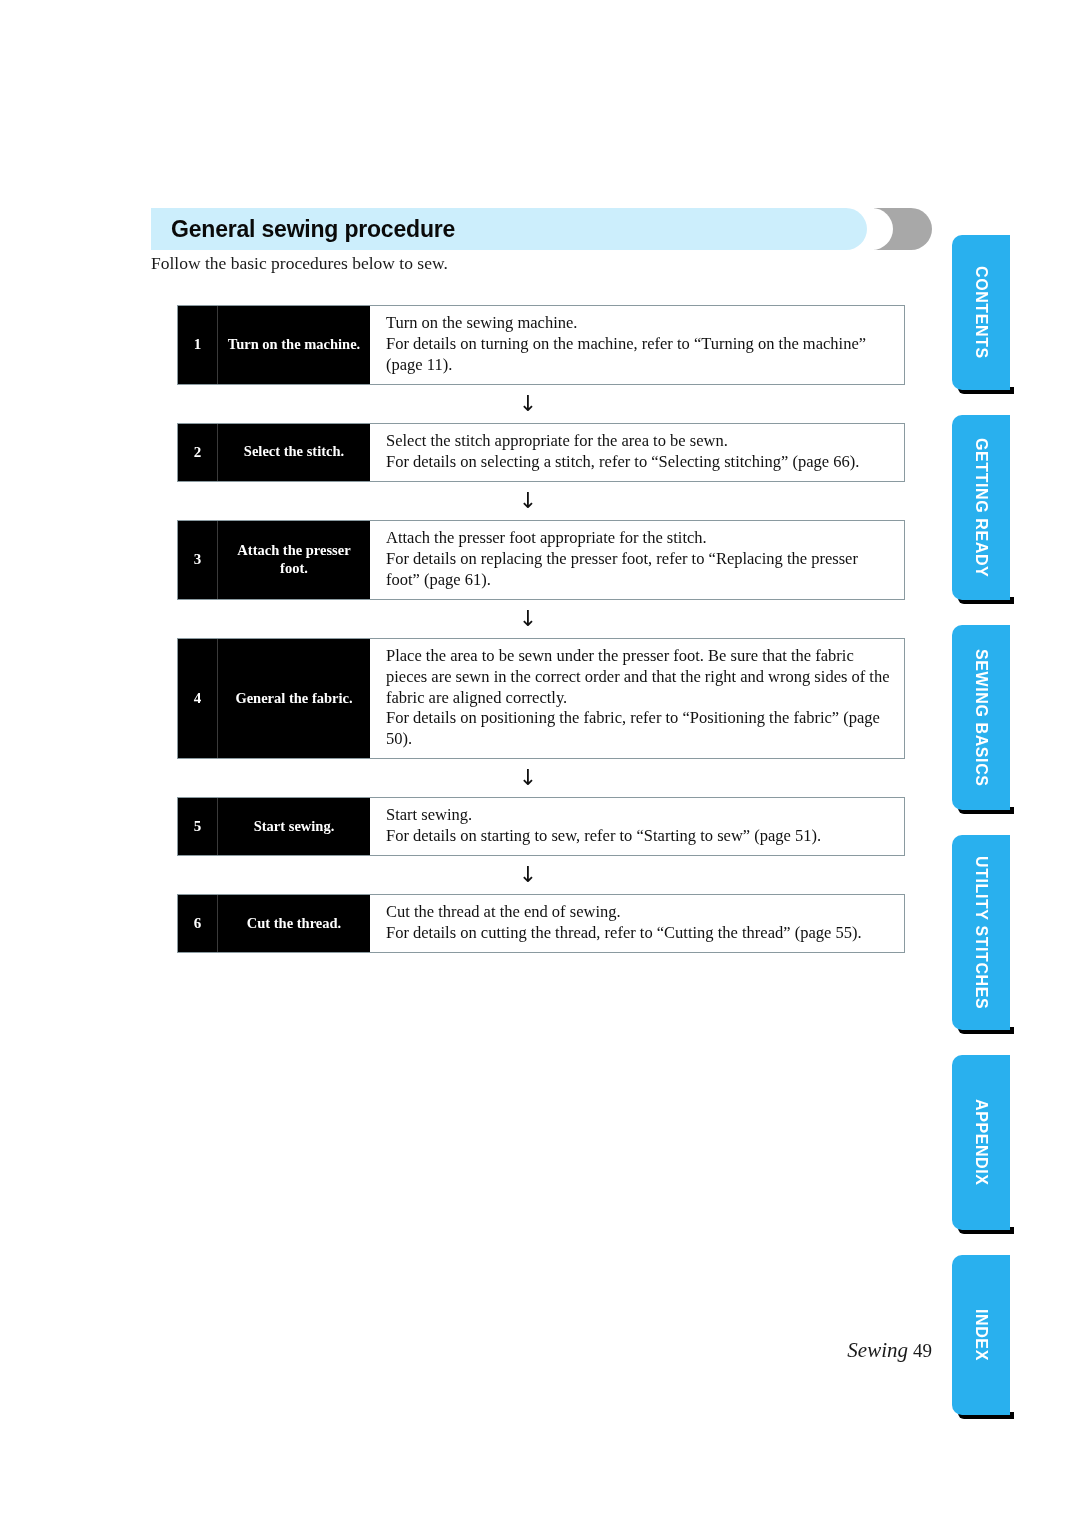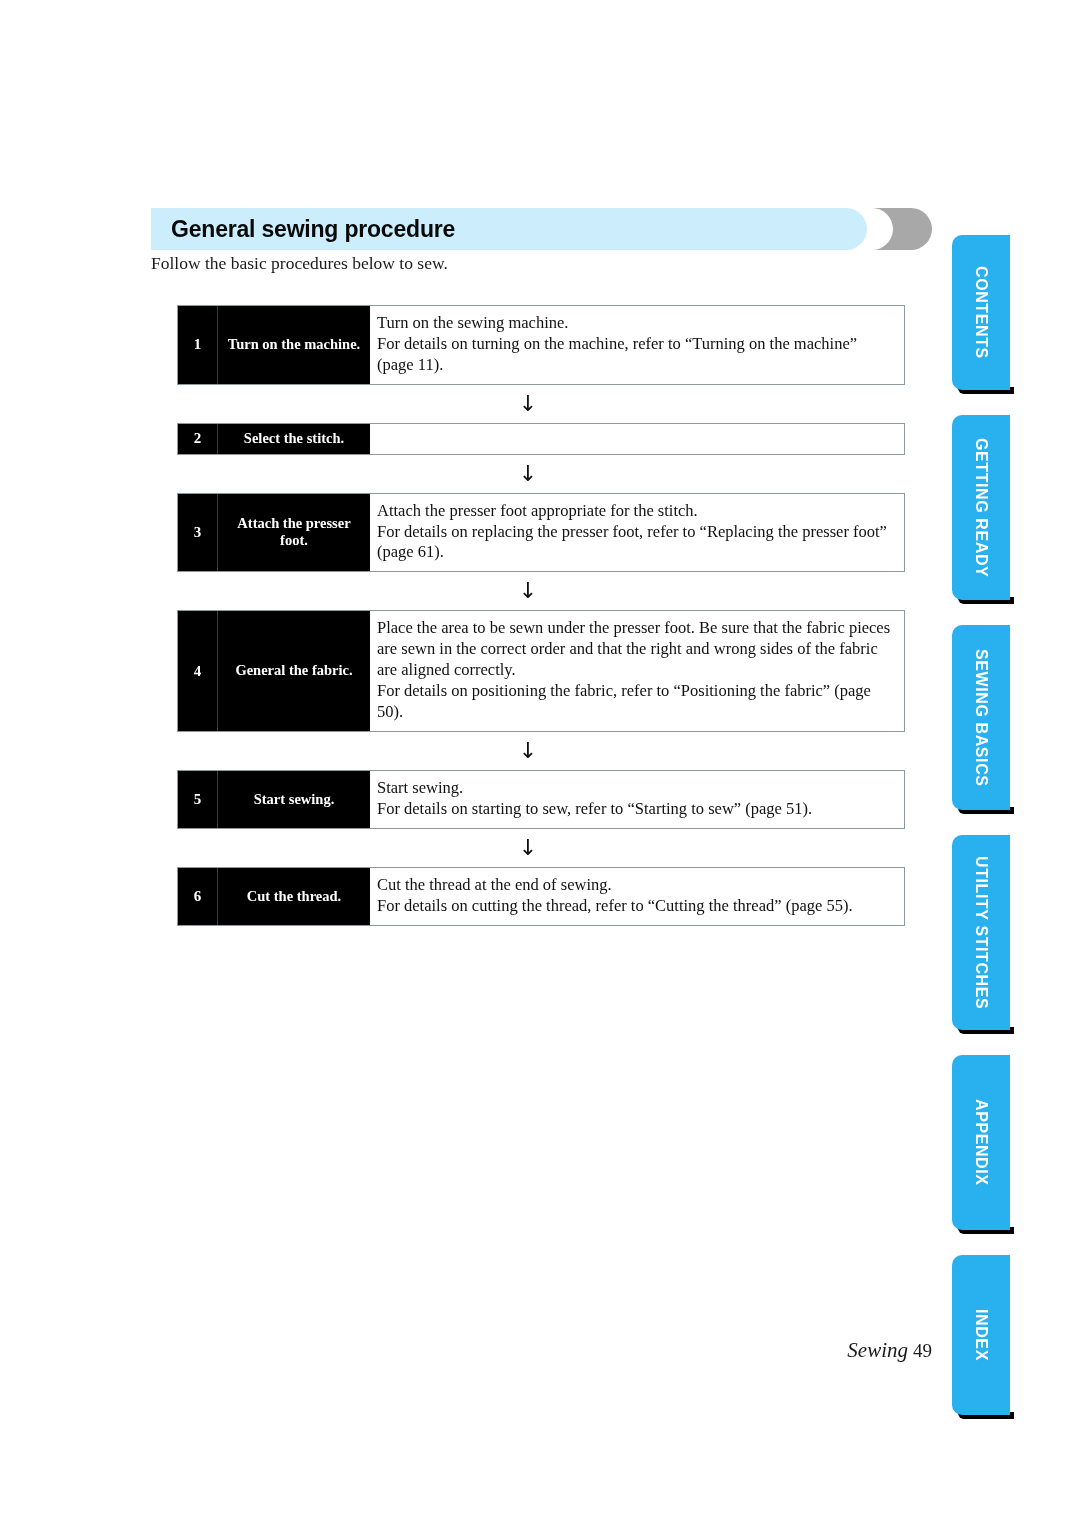--- a/index.html
+++ b/index.html
@@ -122,21 +122,21 @@
     text-align: center;
     padding: 6px 6px;
     line-height: 1.22;
   }
   .step-desc {
     flex: 1 1 auto;
     background: #ffffff;
     color: #111111;
     font-size: 16.5px;
     font-family: "Liberation Serif", serif;
-    padding: 7px 9px 8px 7px;
+    padding: 7px 9px 8px 16px;
     line-height: 1.27;
   }
   .step-desc .ln { display: block; }
 
   .arrow {
     text-align: center;
     font-size: 22px;
     line-height: 1;
     color: #111111;
     font-family: "DejaVu Sans", sans-serif;
@@ -221,20 +221,24 @@
         <div class="step-label">Turn on the machine.</div>
         <div class="step-desc">
           <span class="ln">Turn on the sewing machine.</span>
           <span class="ln">For details on turning on the machine, refer to “Turning on the machine” (page 11).</span>
         </div>
       </div>
       <div class="arrow">↓</div>
       <div class="step-row">
         <div class="step-num">2</div>
         <div class="step-label">Select the stitch.</div>
+        <div class="step-desc">
+          <span class="ln">Select the stitch appropriate for the area to be sewn.</span>
+          <span class="ln">For details on selecting a stitch, refer to “Selecting stitching” (page 66).</span>
+        </div>
       </div>
       <div class="arrow">↓</div>
       <div class="step-row">
         <div class="step-num">3</div>
         <div class="step-label">Attach the presser foot.</div>
         <div class="step-desc">
           <span class="ln">Attach the presser foot appropriate for the stitch.</span>
           <span class="ln">For details on replacing the presser foot, refer to “Replacing the presser foot” (page 61).</span>
         </div>
       </div>

